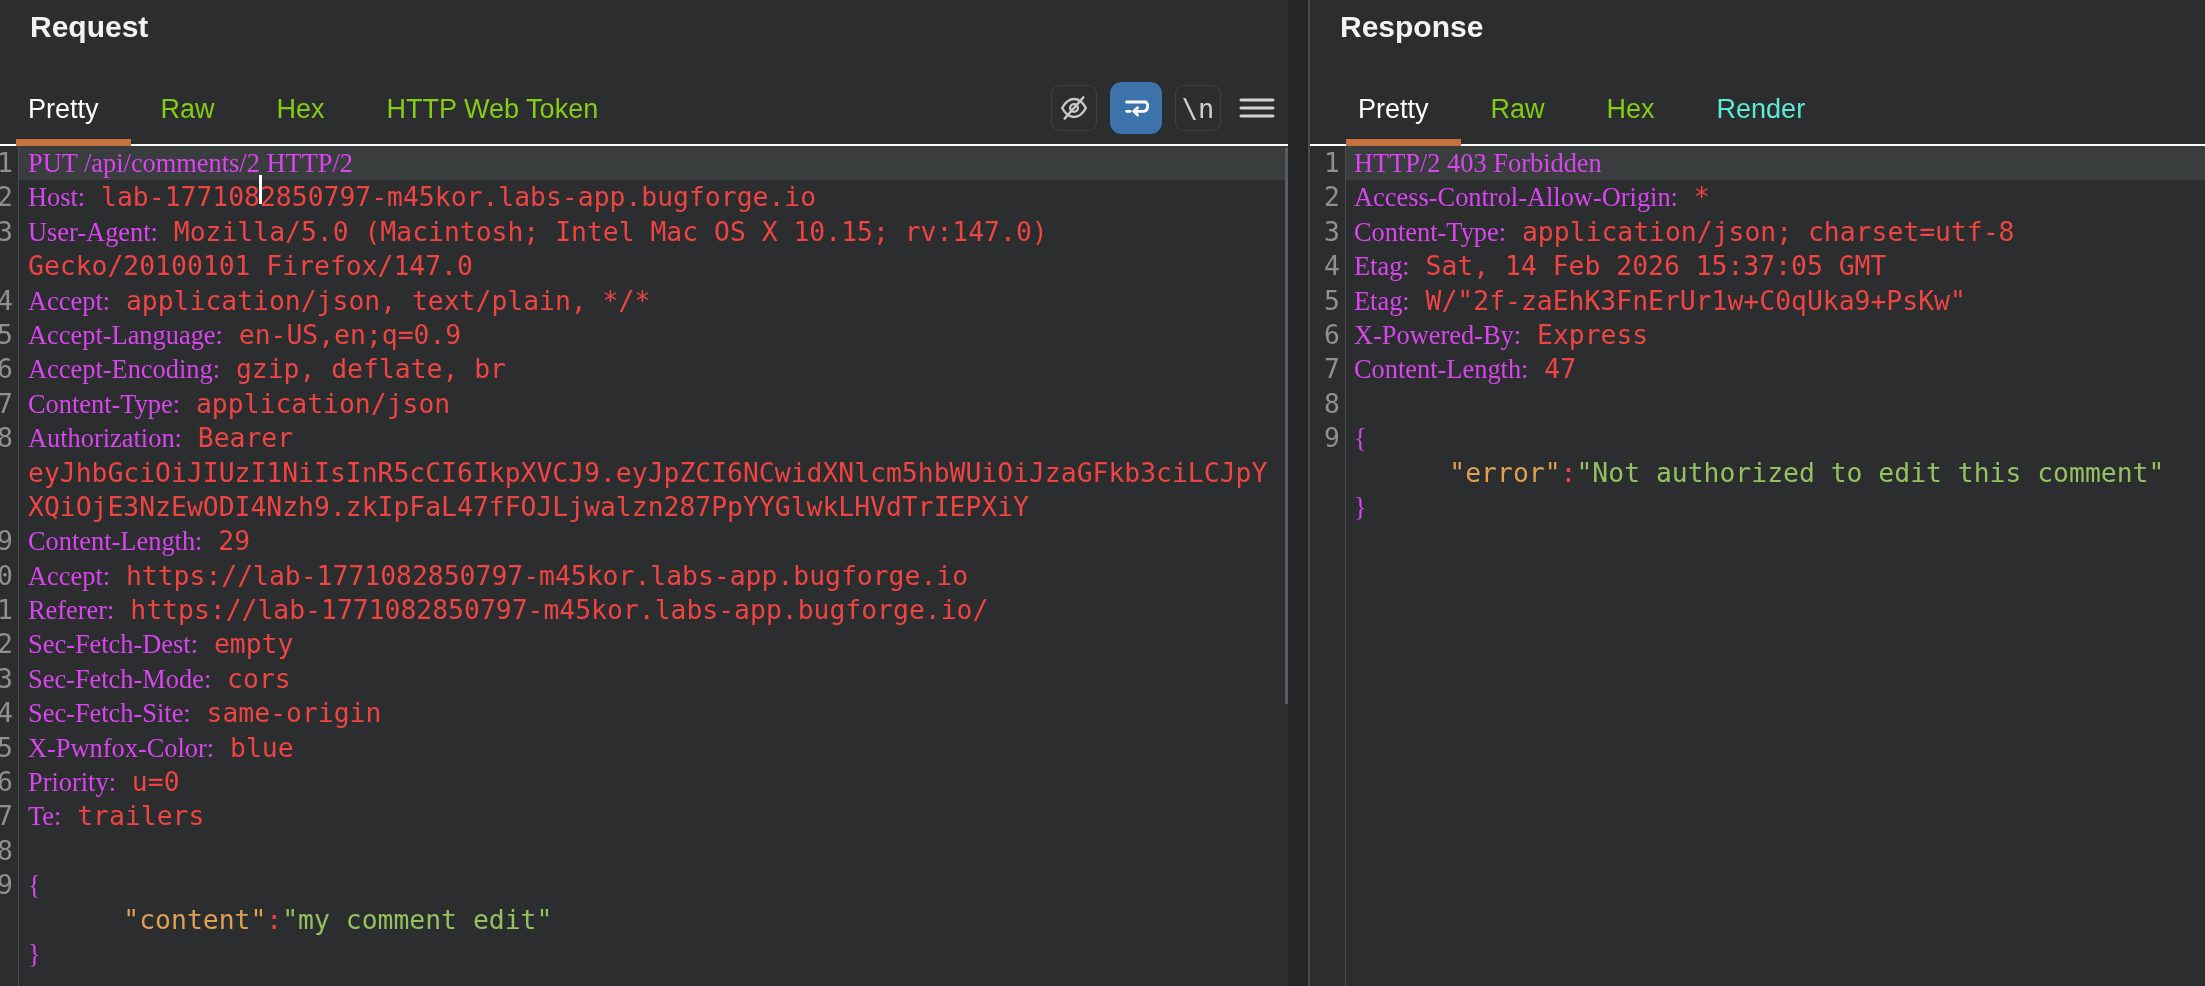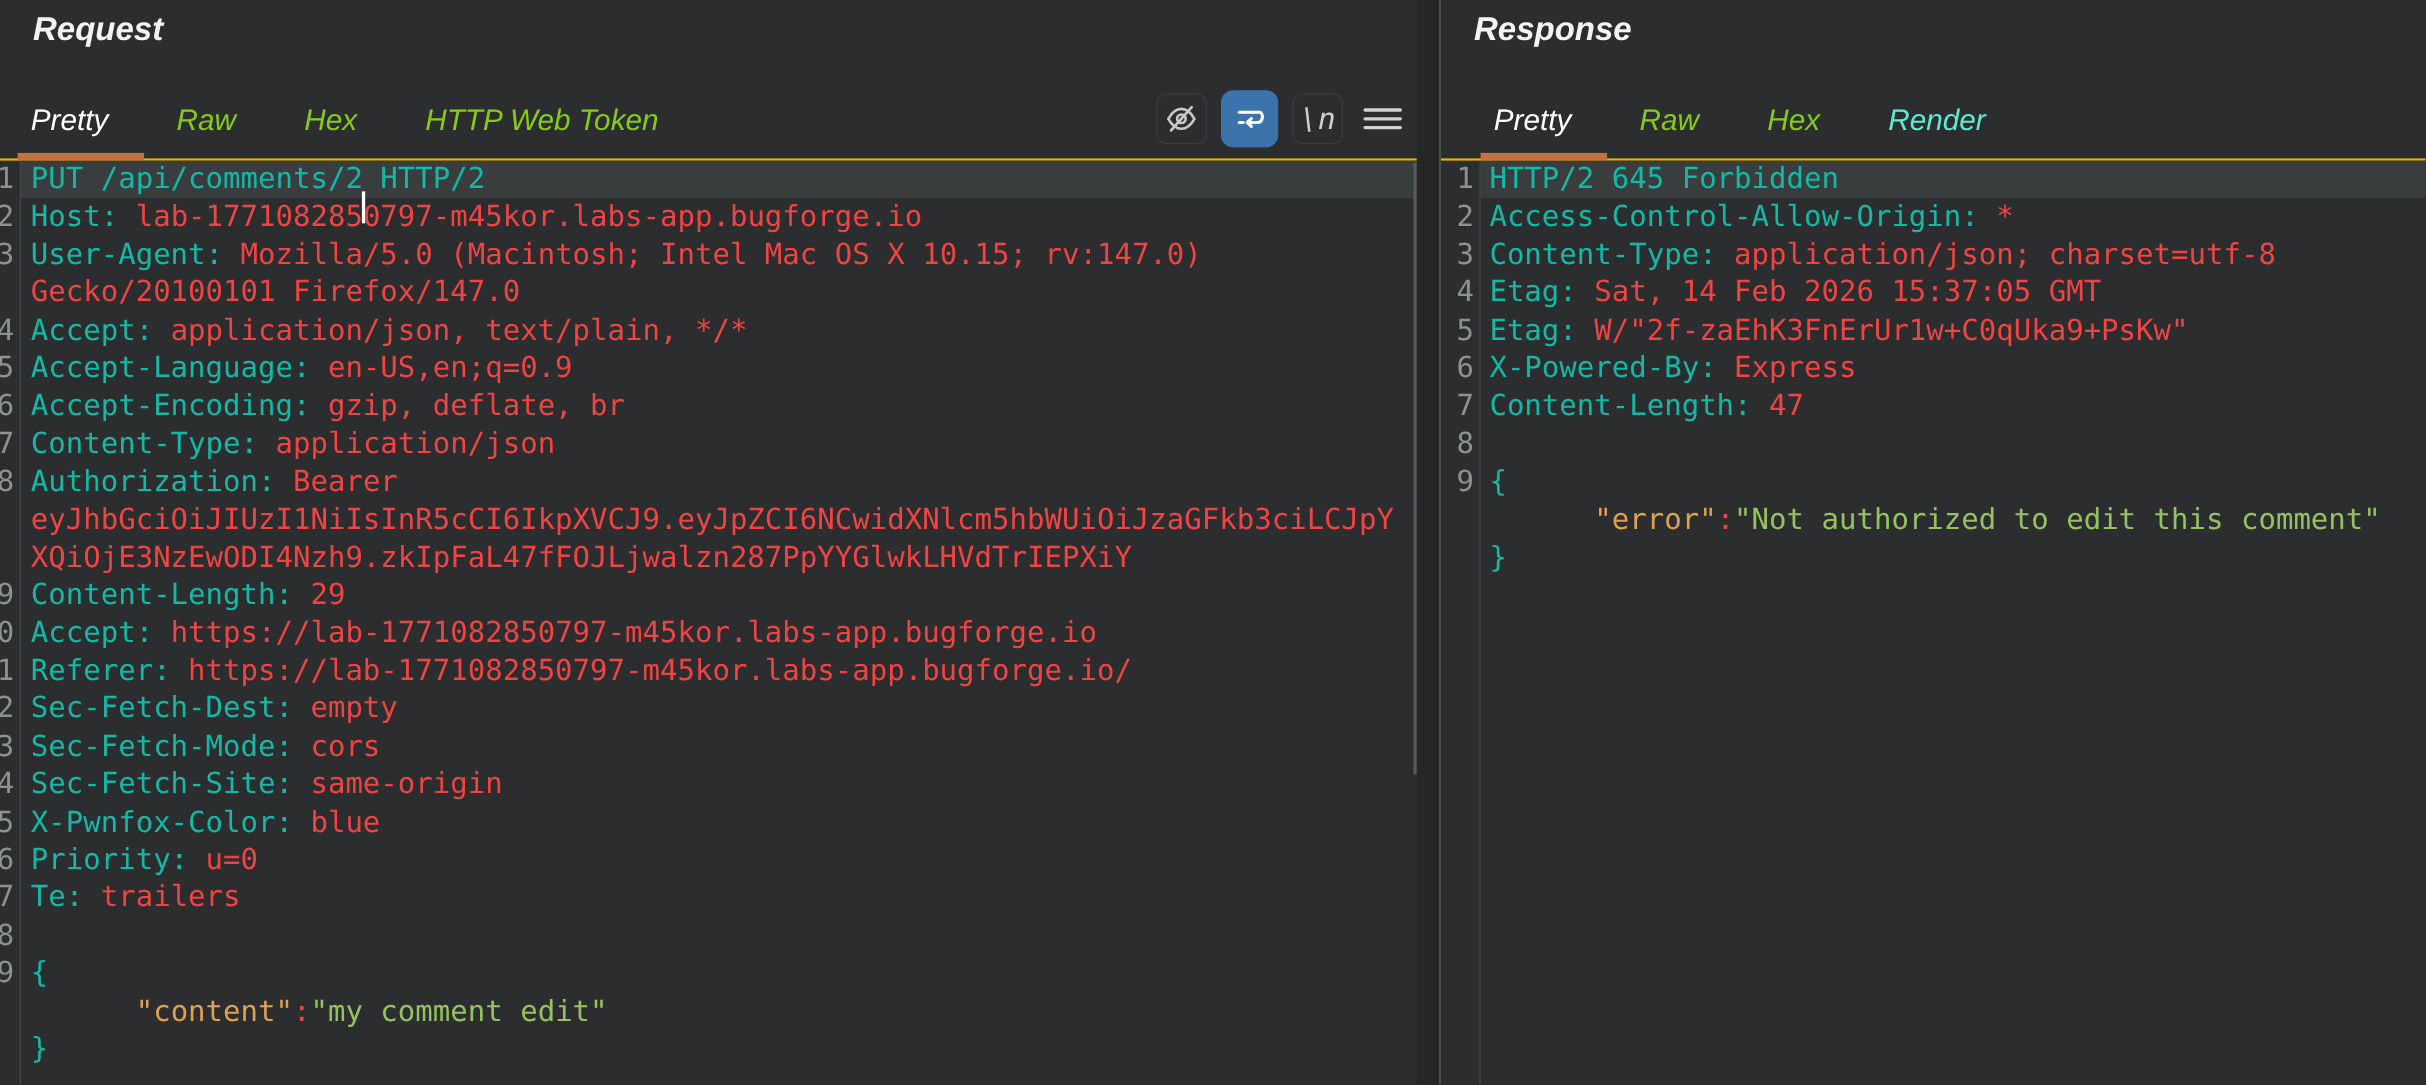--- a/index.html
+++ b/index.html
@@ -6,21 +6,21 @@
   body{width:2205px;height:986px;position:relative;overflow:hidden;
        font-family:"Liberation Sans",sans-serif;-webkit-font-smoothing:antialiased;}
 
   .panel{position:absolute;top:0;height:986px;background:#2b2d2e;}
   .panel.request{left:0;width:1288px;}
   .panel.response{left:1310px;width:940px;}
 
   .splitter{position:absolute;top:0;left:1288px;width:22px;height:986px;background:#242627;}
   .splitter-line{position:absolute;top:0;right:0;width:2px;height:986px;background:#4a4d4e;}
 
-  .panel-header{position:absolute;top:0;left:0;right:0;height:144px;border-bottom:2px solid #eab308;font-style:italic;}
+  .panel-header{position:absolute;top:0;left:0;right:0;height:144px;border-bottom:2px solid #ffffff;}
   .panel-title{position:absolute;top:10px;left:30px;font-size:30px;font-weight:bold;color:#f3f3f3;}
 
   .tabs{position:absolute;left:0;bottom:0;height:70px;display:flex;align-items:center;margin-left:16px;}
   .request .tabs{padding-left:12px;}
   .response .tabs{padding-left:32px;}
   .tab{position:relative;height:100%;display:flex;align-items:center;margin-right:62px;
        font-size:27px;color:#84cc16;cursor:pointer;}
   .tab.active{color:#ffffff;}
   .tab.disabled{color:#5eead4;}
   .tab.active::after{content:'';position:absolute;left:-12px;right:-32px;bottom:-2px;height:7px;background:#c7713c;}
@@ -37,21 +37,21 @@
           font-family:"DejaVu Sans Mono",monospace;font-size:26.4px;line-height:34.4px;}
   .request .editor{--gw:18px;--tx:28px;}
   .response .editor{--gw:35px;--tx:44px;}
   .gutter-line{position:absolute;left:var(--gw);top:0;bottom:0;width:1px;background:#484a4b;z-index:3;}
   .code-row{position:relative;height:34.4px;white-space:pre;}
   .code-row.hl::before{content:'';position:absolute;left:calc(var(--gw) + 1px);right:0;top:0;bottom:0;background:#3a3d3e;}
   .ln{position:absolute;left:0;top:0;bottom:0;width:var(--gw);overflow:hidden;z-index:2;}
   .ln span{position:absolute;right:5px;color:#8e9192;}
   .txt{position:absolute;left:var(--tx);top:0;z-index:2;}
 
-  .c-start,.c-name,.c-brace{color:#14b8a6;}
+  .c-start,.c-name,.c-brace{color:#d946ef;font-family:Liberation Serif, serif;}
   .c-val,.c-punct{color:#ef4444;}
   .c-key{color:#dfa052;}
   .c-str{color:#94c261;}
 
   .cursor{position:relative;display:inline-block;width:0;}
   .cursor::after{content:'';position:absolute;left:-1px;top:3px;width:3px;height:29px;background:#ffffff;}
 
   .scroll-thumb{position:absolute;right:0;top:2px;width:3px;height:556px;background:#595c5e;z-index:4;}
 </style>
 </head>
@@ -133,21 +133,21 @@
     <div class="panel-title">Response</div>
     <div class="tabs">
         <div class="tab active">Pretty</div>
         <div class="tab">Raw</div>
         <div class="tab">Hex</div>
         <div class="tab disabled">Render</div>
       </div>
   </div>
   <div class="editor">
     <div class="gutter-line"></div>
-  <div class="code-row hl"><div class="ln"><span>1</span></div><div class="txt"><span class="c-start">HTTP/2 645 Forbidden</span></div></div>
+  <div class="code-row hl"><div class="ln"><span>1</span></div><div class="txt"><span class="c-start">HTTP/2 403 Forbidden</span></div></div>
       <div class="code-row"><div class="ln"><span>2</span></div><div class="txt"><span class="c-name">Access-Control-Allow-Origin:</span><span class="c-val"> *</span></div></div>
       <div class="code-row"><div class="ln"><span>3</span></div><div class="txt"><span class="c-name">Content-Type:</span><span class="c-val"> application/json; charset=utf-8</span></div></div>
       <div class="code-row"><div class="ln"><span>4</span></div><div class="txt"><span class="c-name">Etag:</span><span class="c-val"> Sat, 14 Feb 2026 15:37:05 GMT</span></div></div>
       <div class="code-row"><div class="ln"><span>5</span></div><div class="txt"><span class="c-name">Etag:</span><span class="c-val"> W/"2f-zaEhK3FnErUr1w+C0qUka9+PsKw"</span></div></div>
       <div class="code-row"><div class="ln"><span>6</span></div><div class="txt"><span class="c-name">X-Powered-By:</span><span class="c-val"> Express</span></div></div>
       <div class="code-row"><div class="ln"><span>7</span></div><div class="txt"><span class="c-name">Content-Length:</span><span class="c-val"> 47</span></div></div>
       <div class="code-row"><div class="ln"><span>8</span></div><div class="txt"></div></div>
       <div class="code-row"><div class="ln"><span>9</span></div><div class="txt"><span class="c-brace">{</span></div></div>
       <div class="code-row"><div class="ln"><span></span></div><div class="txt"><span class="c-val">      </span><span class="c-key">"error"</span><span class="c-punct">:</span><span class="c-str">"Not authorized to edit this comment"</span></div></div>
       <div class="code-row"><div class="ln"><span></span></div><div class="txt"><span class="c-brace">}</span></div></div>

